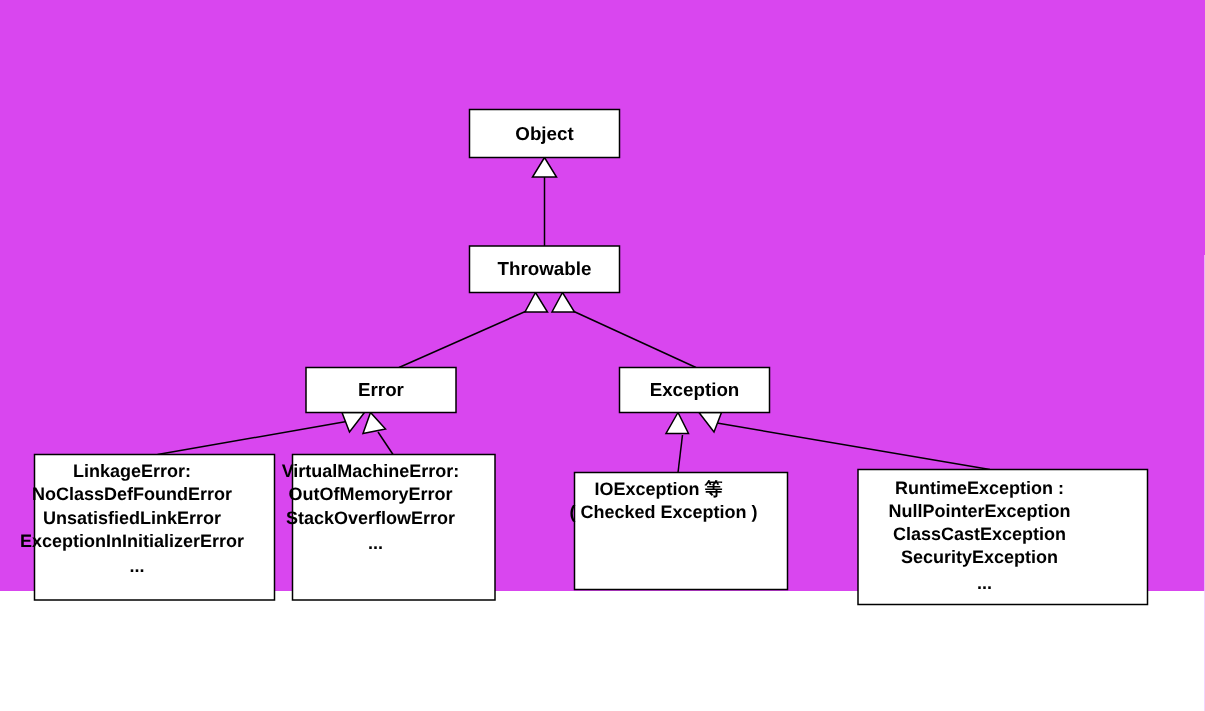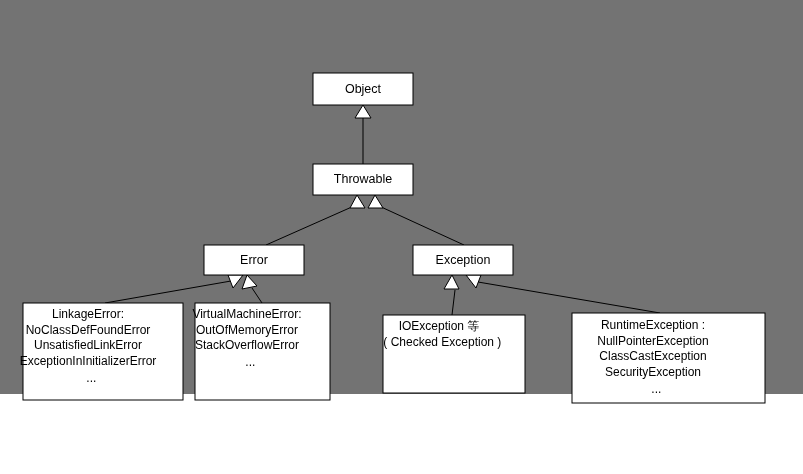--- a/index.html
+++ b/index.html
@@ -12,21 +12,22 @@
     width: 803px;
     height: 474px;
     font-family: "Liberation Sans", "DejaVu Sans", sans-serif;
     color: #000000;
     overflow: hidden;
   }
   #diagram-canvas {
     position: relative;
     width: 803px;
     height: 394px;
-    background: #737373;
+    background: #d946ef;
+    font-weight: bold;
   }
   svg.diagram-svg {
     position: absolute;
     left: 0;
     top: 0;
     width: 803px;
     height: 474px;
   }
   .node-box {
     fill: #ffffff;

